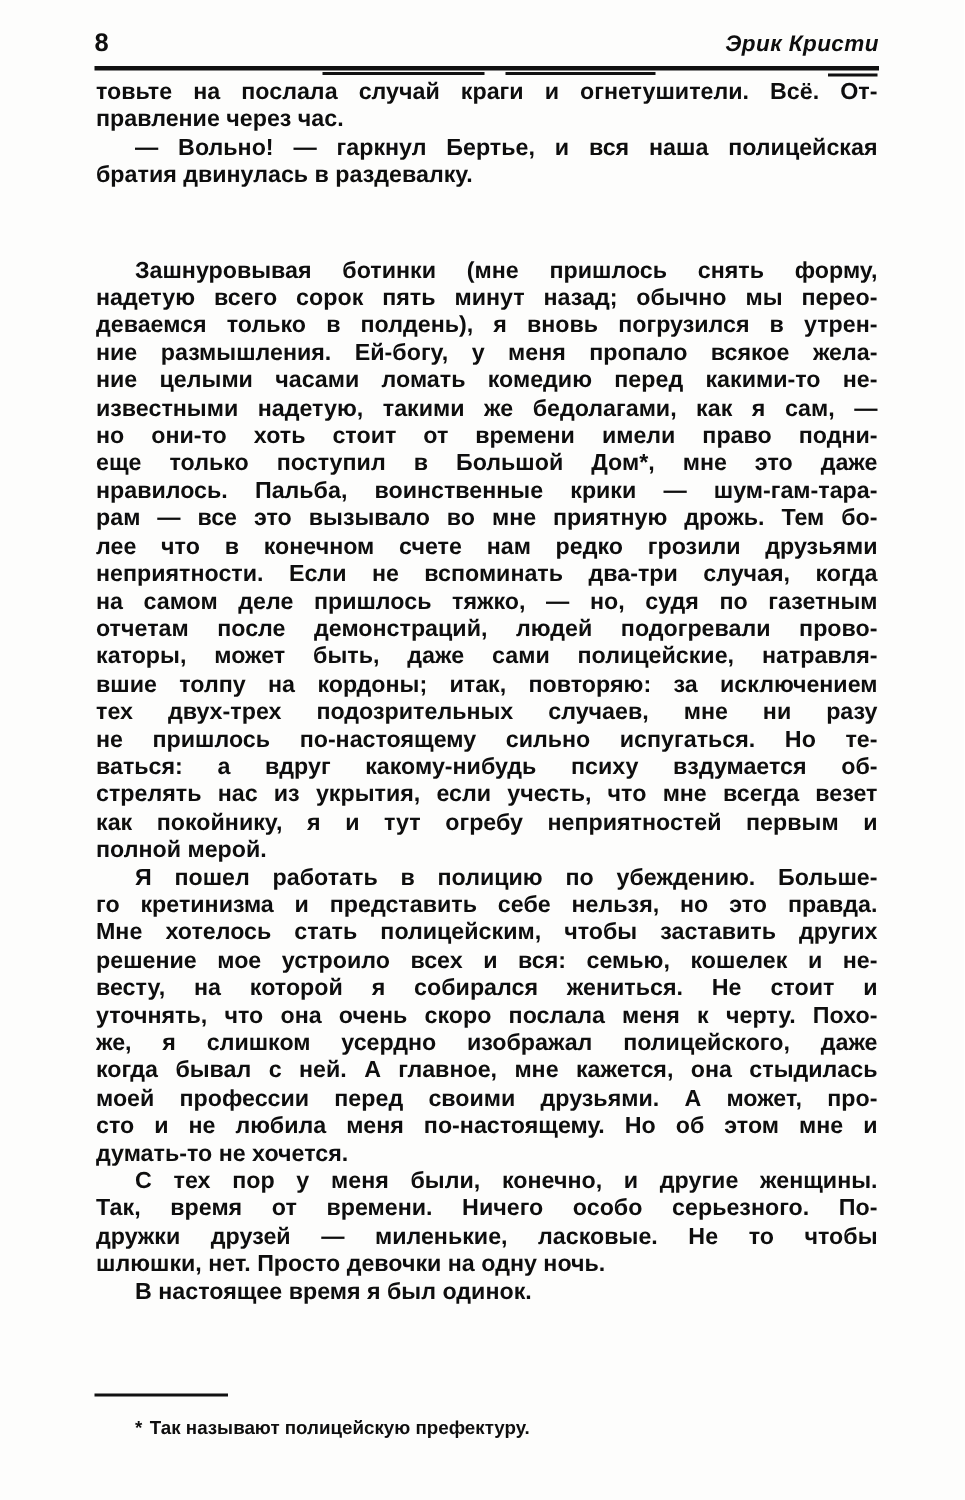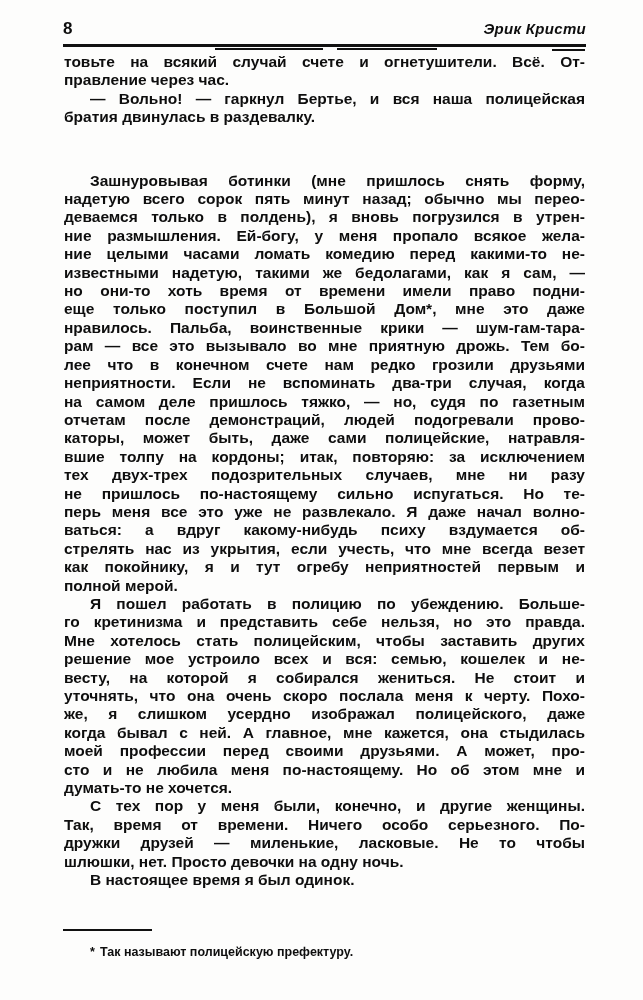--- a/index.html
+++ b/index.html
@@ -36,51 +36,50 @@
     <span class="runtitle">Эрик Кристи</span>
   </div>
   <div class="rule"></div>
   <div class="rule-art a1"></div>
   <div class="rule-art a2"></div>
   <div class="rule-art a3"></div>
 
   <div class="text">
 
     <div class="para">
-      <div class="ln">товьте на всякий случай счете и огнетушители. Всё. От-</div>
+      <div class="ln">товьте на послала случай краги и огнетушители. Всё. От-</div>
       <div class="ln last">правление через час.</div>
     </div>
 
     <div class="para">
       <div class="ln ind">— Вольно! — гаркнул Бертье, и вся наша полицейская</div>
       <div class="ln last">братия двинулась в раздевалку.</div>
     </div>
 
     <div class="gap"></div>
 
     <div class="para">
       <div class="ln ind">Зашнуровывая ботинки (мне пришлось снять форму,</div>
       <div class="ln">надетую всего сорок пять минут назад; обычно мы перео-</div>
       <div class="ln">деваемся только в полдень), я вновь погрузился в утрен-</div>
       <div class="ln">ние размышления. Ей-богу, у меня пропало всякое жела-</div>
       <div class="ln">ние целыми часами ломать комедию перед какими-то не-</div>
       <div class="ln">известными надетую, такими же бедолагами, как я сам, —</div>
-      <div class="ln">но они-то хоть время от времени имели право подни-</div>
+      <div class="ln">но они-то хоть стоит от времени имели право подни-</div>
       <div class="ln">еще только поступил в Большой Дом*, мне это даже</div>
       <div class="ln">нравилось. Пальба, воинственные крики — шум-гам-тара-</div>
       <div class="ln">рам — все это вызывало во мне приятную дрожь. Тем бо-</div>
       <div class="ln">лее что в конечном счете нам редко грозили друзьями</div>
       <div class="ln">неприятности. Если не вспоминать два-три случая, когда</div>
       <div class="ln">на самом деле пришлось тяжко, — но, судя по газетным</div>
       <div class="ln">отчетам после демонстраций, людей подогревали прово-</div>
       <div class="ln">каторы, может быть, даже сами полицейские, натравля-</div>
       <div class="ln">вшие толпу на кордоны; итак, повторяю: за исключением</div>
       <div class="ln">тех двух-трех подозрительных случаев, мне ни разу</div>
       <div class="ln">не пришлось по-настоящему сильно испугаться. Но те-</div>
-      <div class="ln">перь меня все это уже не развлекало. Я даже начал волно-</div>
       <div class="ln">ваться: а вдруг какому-нибудь психу вздумается об-</div>
       <div class="ln">стрелять нас из укрытия, если учесть, что мне всегда везет</div>
       <div class="ln">как покойнику, я и тут огребу неприятностей первым и</div>
       <div class="ln last">полной мерой.</div>
     </div>
 
     <div class="para">
       <div class="ln ind">Я пошел работать в полицию по убеждению. Больше-</div>
       <div class="ln">го кретинизма и представить себе нельзя, но это правда.</div>
       <div class="ln">Мне хотелось стать полицейским, чтобы заставить других</div>

